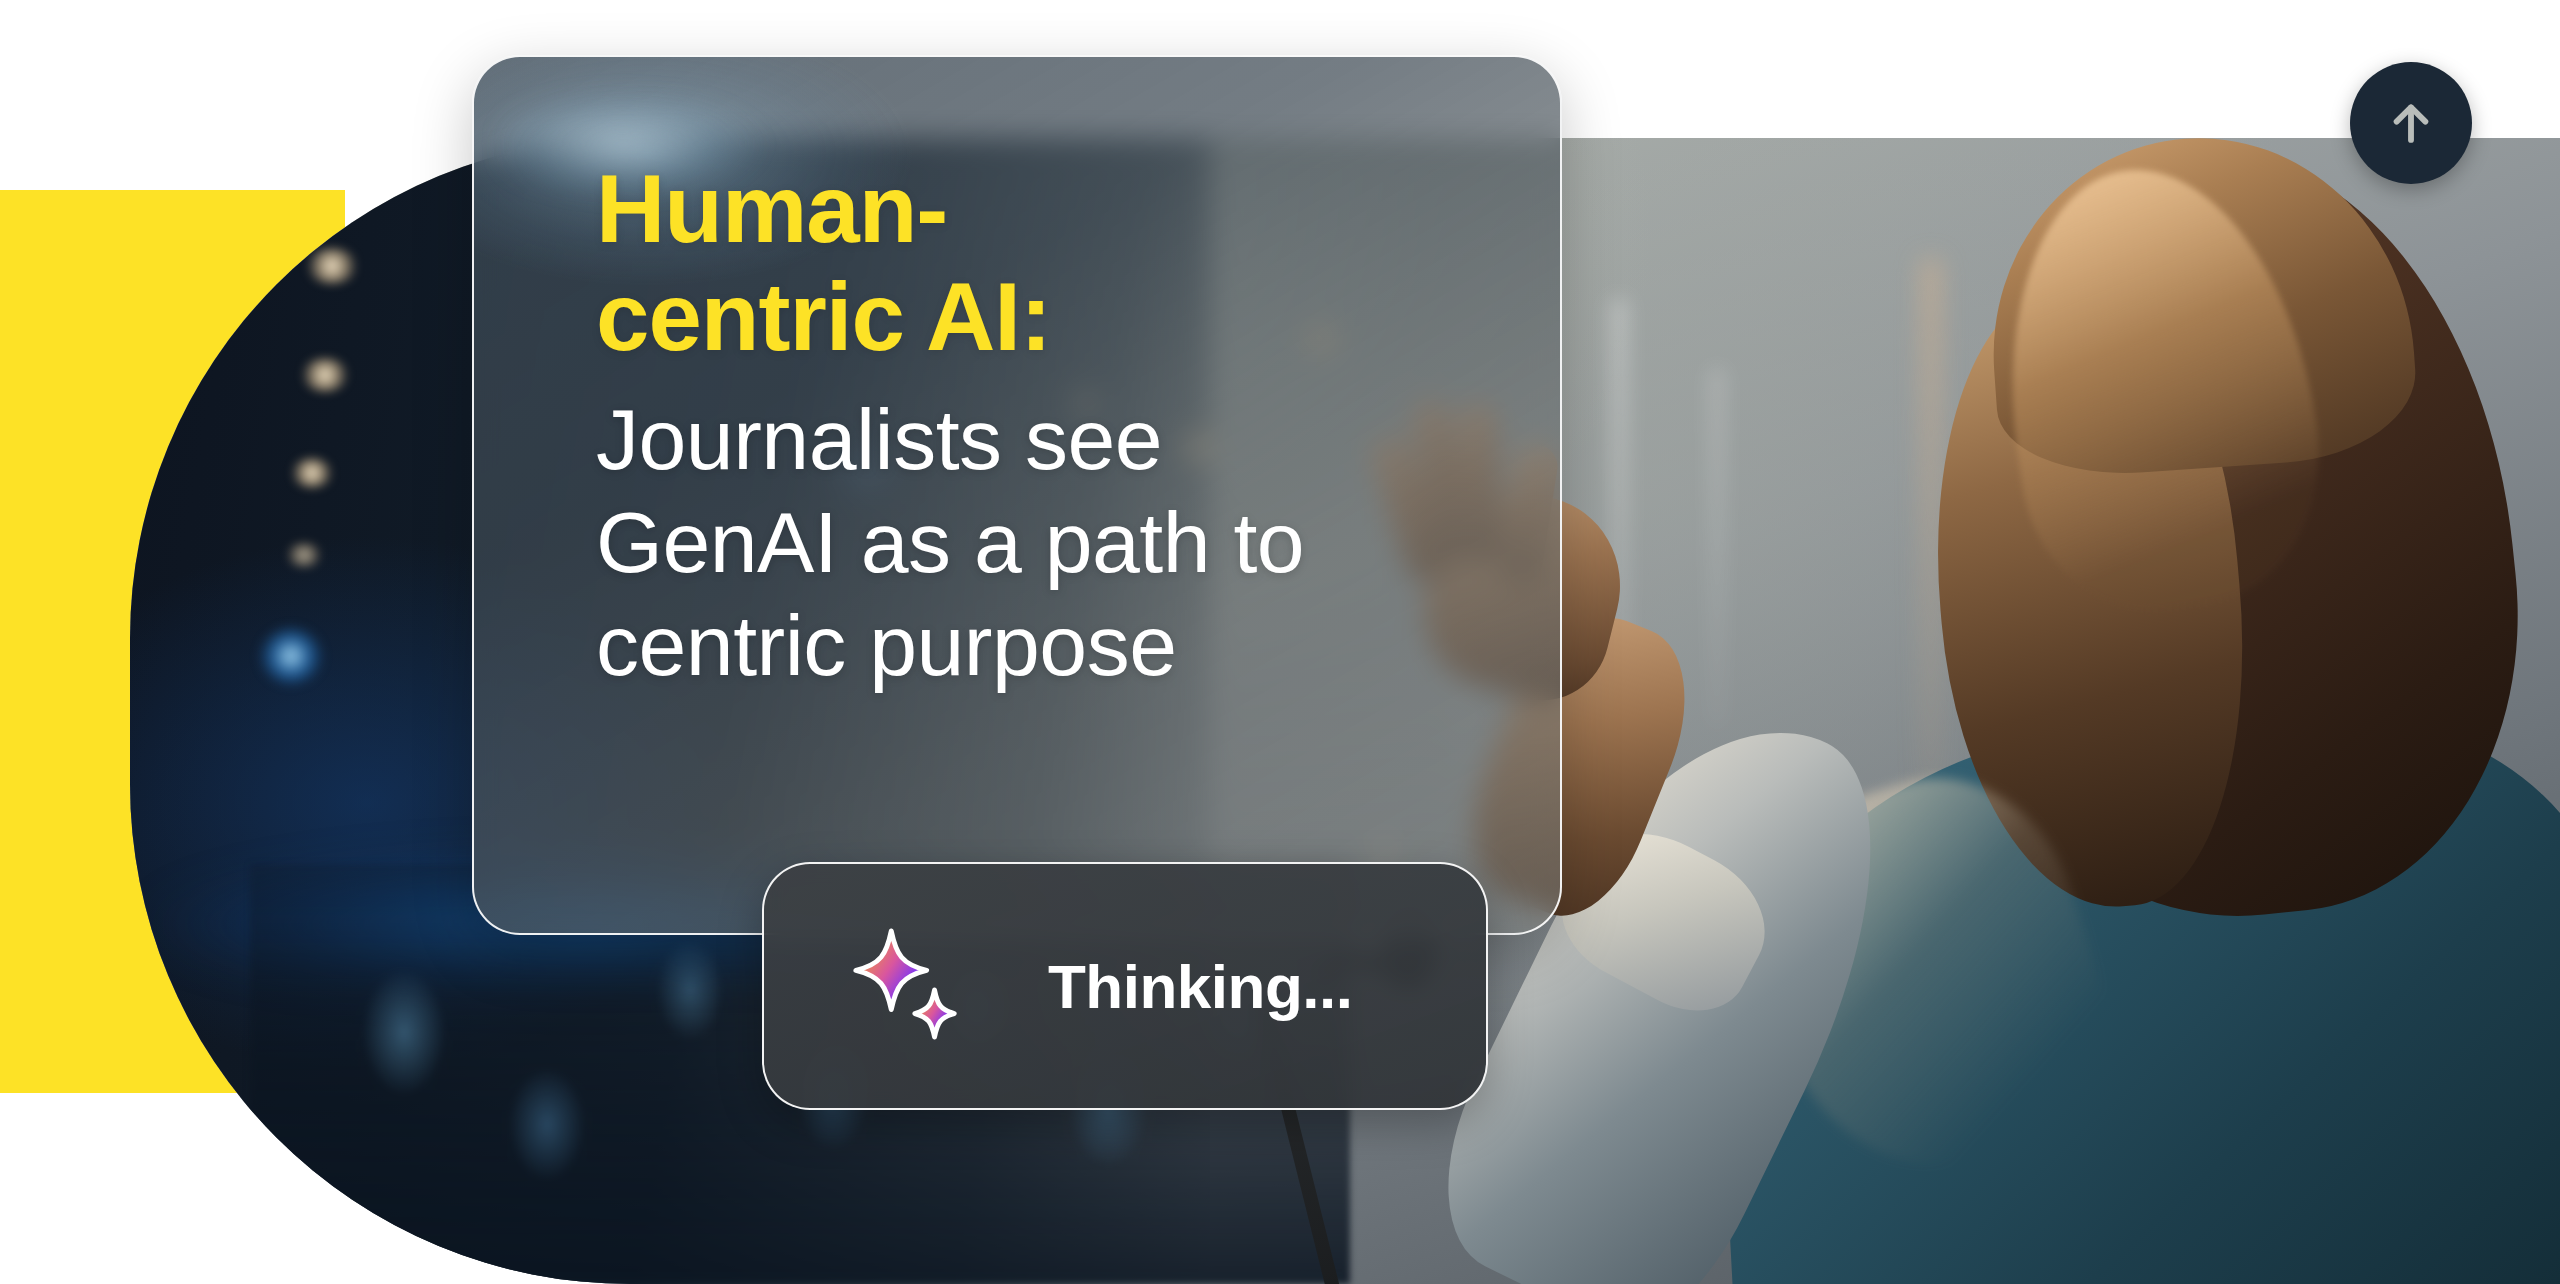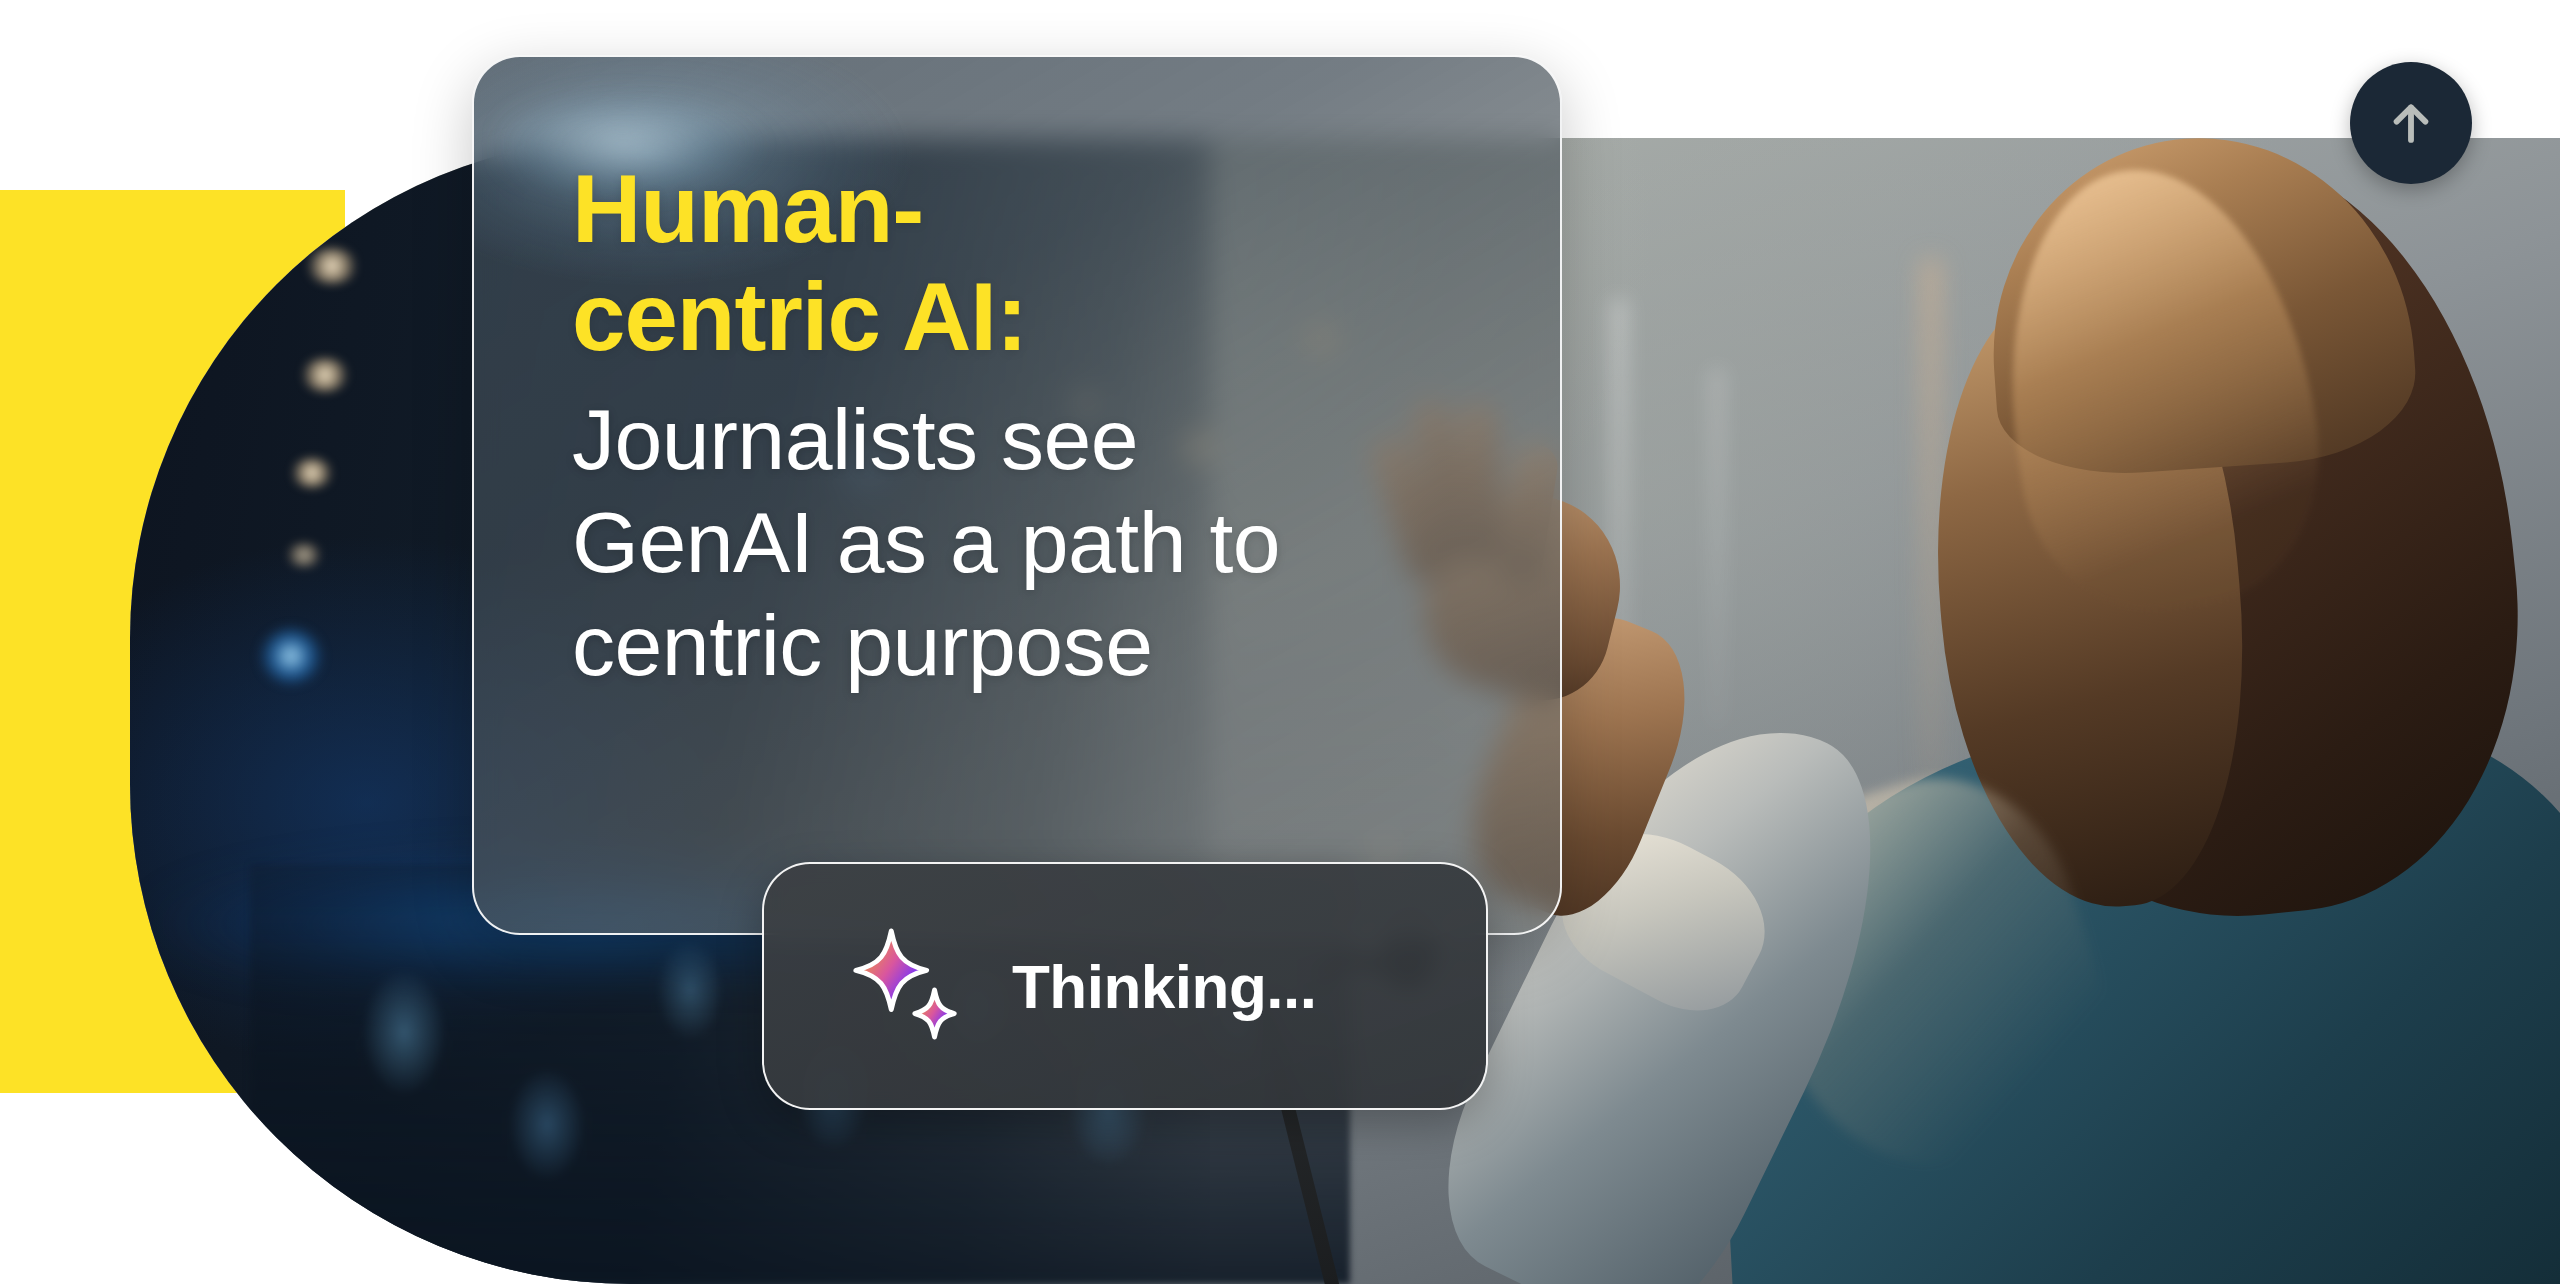--- a/index.html
+++ b/index.html
@@ -221,20 +221,21 @@
     z-index: 6;
     border-radius: 48px;
     border: 2px solid rgba(255,255,255,0.92);
     background:
       radial-gradient(ellipse 340px 170px at 16% 11%, rgba(150,190,215,0.42) 0%, rgba(120,160,190,0.12) 55%, rgba(0,0,0,0) 78%),
       linear-gradient(150deg, rgba(58,72,84,0.80) 0%, rgba(62,74,84,0.72) 34%, rgba(96,102,104,0.62) 66%, rgba(120,124,122,0.55) 100%);
     backdrop-filter: blur(14px);
     -webkit-backdrop-filter: blur(14px);
     box-shadow: 0 18px 60px rgba(0,0,0,0.22);
     overflow: hidden;
+    padding-left: 24px;
   }
 
   .glass-card .gloss {
     position:absolute; left:26px; top:18px; width:360px; height:150px;
     background: radial-gradient(ellipse 180px 70px at 34% 46%, rgba(205,228,240,0.55) 0%, rgba(150,190,215,0.18) 52%, rgba(0,0,0,0) 80%);
     filter: blur(10px);
     pointer-events:none;
   }
 
   .card-inner {
@@ -303,20 +304,21 @@
     box-shadow: 0 14px 44px rgba(0,0,0,0.28);
   }
 
   .sparkle-icon { width: 118px; height: 118px; flex: 0 0 auto; display:block; }
 
   .thinking-label {
     font-size: 62px;
     font-weight: 700;
     color: #ffffff;
     letter-spacing: -0.5px;
+    margin-left: 36px;
   }
 </style>
 </head>
 <body>
 
 <div id="stage">
 
   <div class="yellow-block"></div>
 
   <div class="photo-panel">

